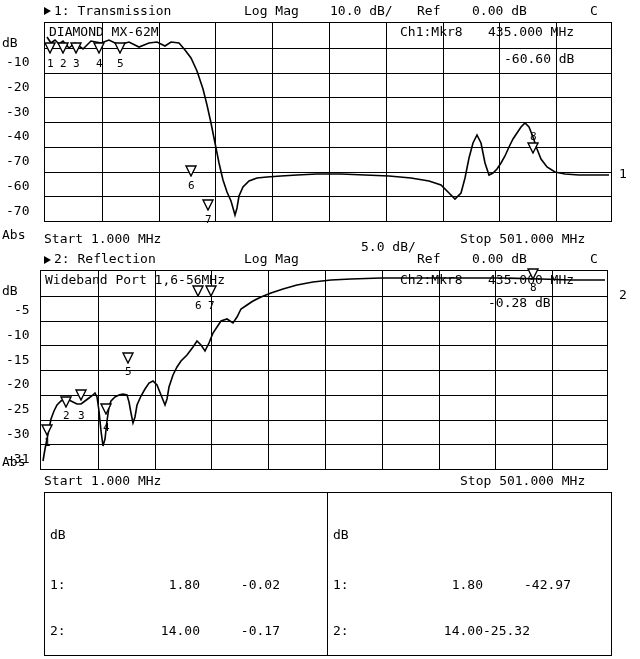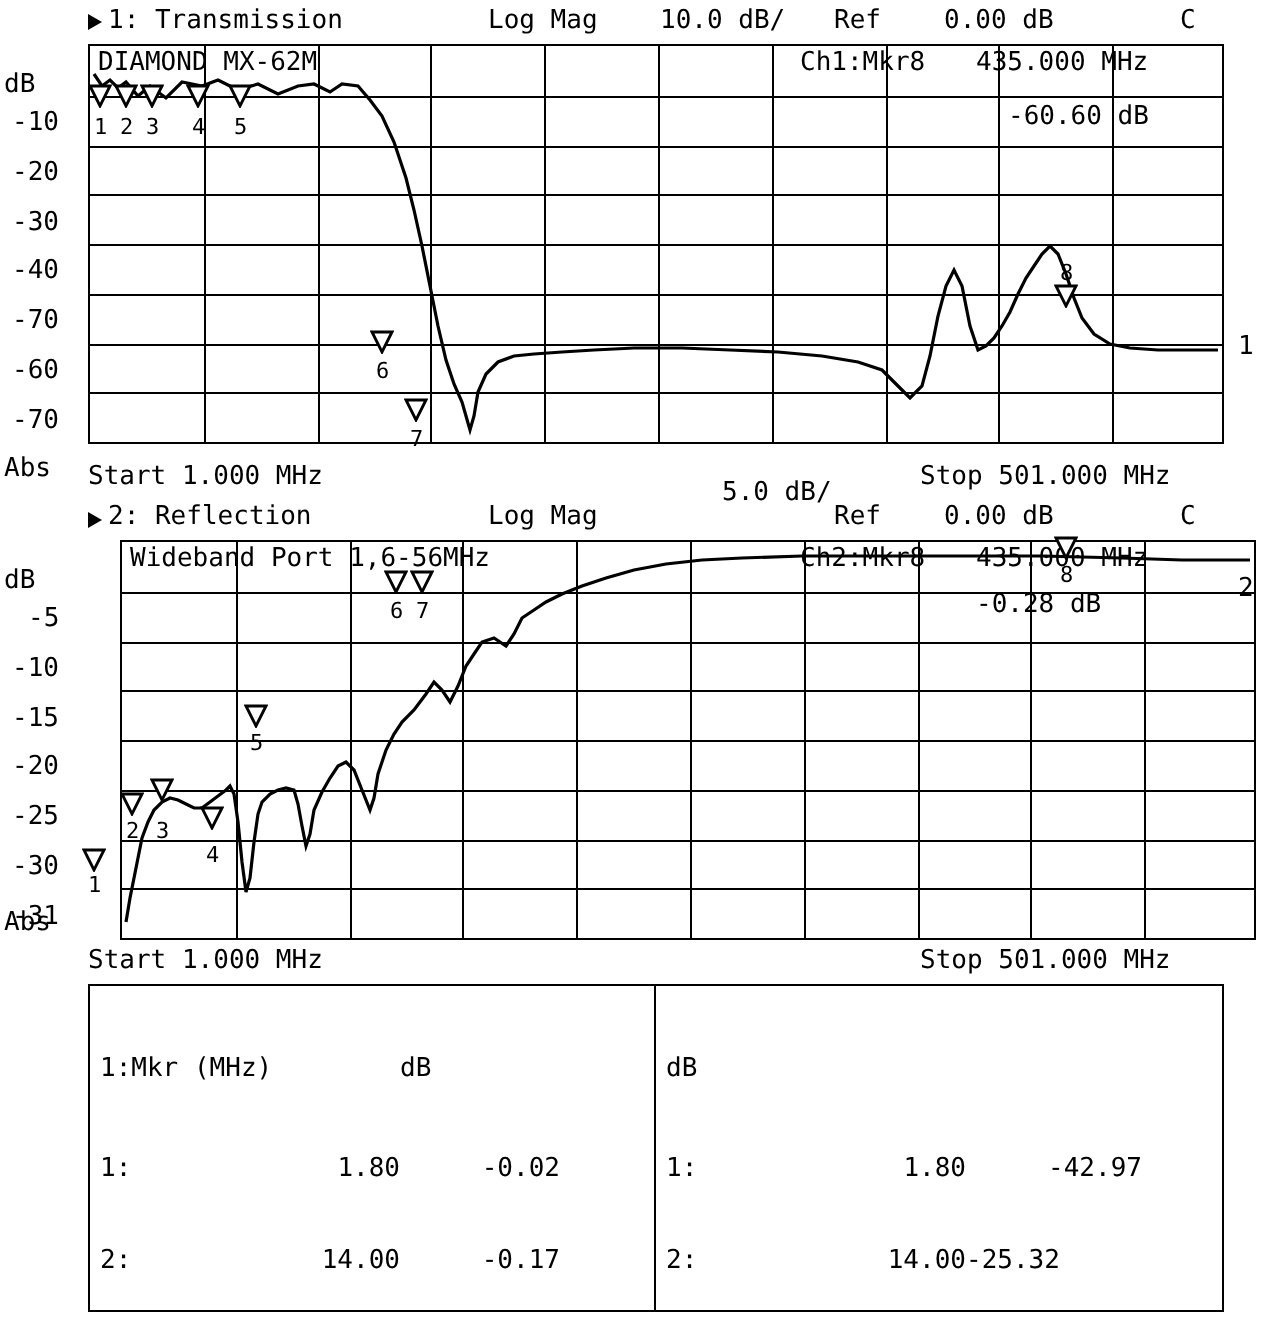--- a/index.html
+++ b/index.html
@@ -139,21 +139,21 @@
   <div class="t" style="left:460px;top:232px;">Stop 501.000 MHz</div>
 
   <div class="tri-open" style="left:44px;top:256px;"></div>
   <div class="t" style="left:54px;top:252px;">2: Reflection</div>
   <div class="t" style="left:244px;top:252px;">Log Mag</div>
   <div class="t" style="left:337px;top:240px;margin-left:24px;">5.0 dB/</div>
   <div class="t" style="left:417px;top:252px;">Ref</div>
   <div class="t" style="left:472px;top:252px;">0.00 dB</div>
   <div class="t" style="left:590px;top:252px;">C</div>
 
-  <div class="grat" style="left:60px;top:270px;width:568px;height:200px;text-decoration:underline;">
+  <div class="grat" style="left:40px;top:270px;width:568px;height:200px;text-decoration:underline;">
     <div class="gl vline" style="left:56.8px;top:0;height:198px;"></div>
     <div class="gl vline" style="left:113.6px;top:0;height:198px;"></div>
     <div class="gl vline" style="left:170.4px;top:0;height:198px;"></div>
     <div class="gl vline" style="left:227.2px;top:0;height:198px;"></div>
     <div class="gl vline" style="left:284px;top:0;height:198px;"></div>
     <div class="gl vline" style="left:340.8px;top:0;height:198px;"></div>
     <div class="gl vline" style="left:397.6px;top:0;height:198px;"></div>
     <div class="gl vline" style="left:454.4px;top:0;height:198px;"></div>
     <div class="gl vline" style="left:511.2px;top:0;height:198px;"></div>
     <div class="gl hline" style="left:0;top:24.75px;width:566px;"></div>
@@ -246,21 +246,20 @@
   <div class="t" style="left:460px;top:474px;">Stop 501.000 MHz</div>
 
   <div class="divider" style="left:44px;top:492px;width:568px;height:1px;"></div>
   <div class="divider" style="left:44px;top:655px;width:568px;height:1px;"></div>
   <div class="divider" style="left:44px;top:492px;width:1px;height:164px;"></div>
   <div class="divider" style="left:611px;top:492px;width:1px;height:164px;"></div>
   <div class="divider" style="left:327px;top:492px;width:1px;height:164px;"></div>
 
   <div class="tbl" style="left:50px;top:496px;">
     <div style="display:flex;">
-      <span style="display:inline-block;width:150px;">1:Mkr (MHz)</span>
       <span>dB</span>
     </div>
     <div style="display:flex;margin-top:3px;">
       <span style="display:inline-block;width:44px;">1:</span>
       <span style="display:inline-block;width:106px;text-align:right;">1.80</span>
       <span style="display:inline-block;width:80px;text-align:right;">-0.02</span>
     </div>
     <div style="display:flex;">
       <span style="display:inline-block;width:44px;">2:</span>
       <span style="display:inline-block;width:106px;text-align:right;">14.00</span>

